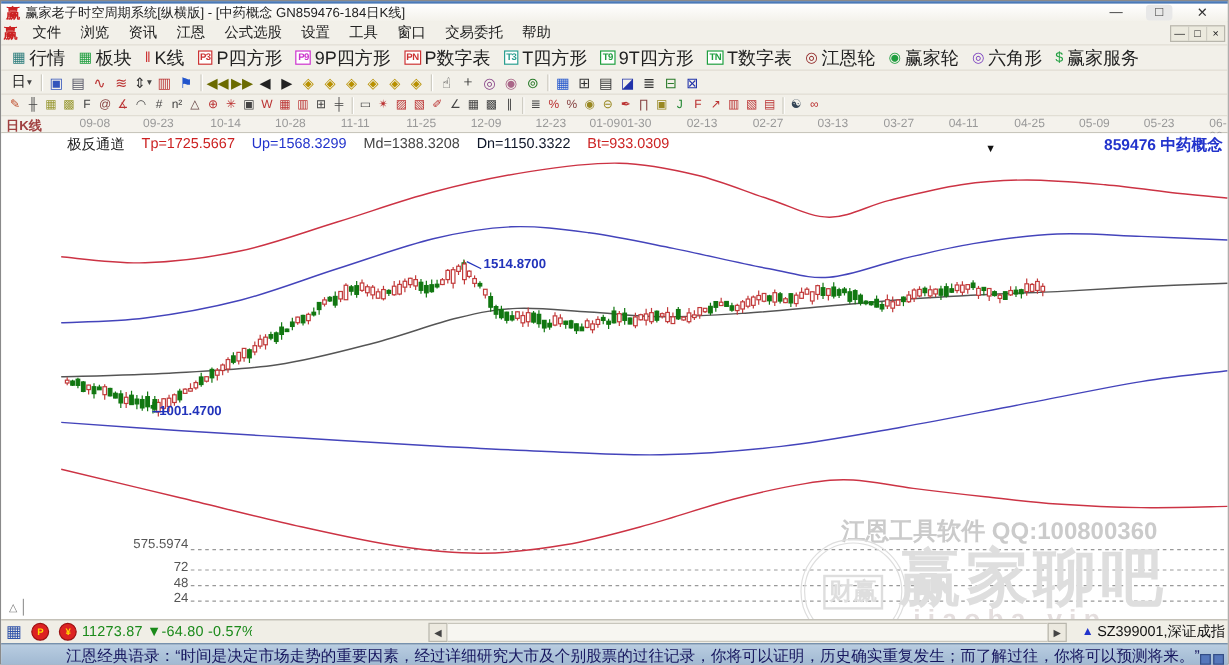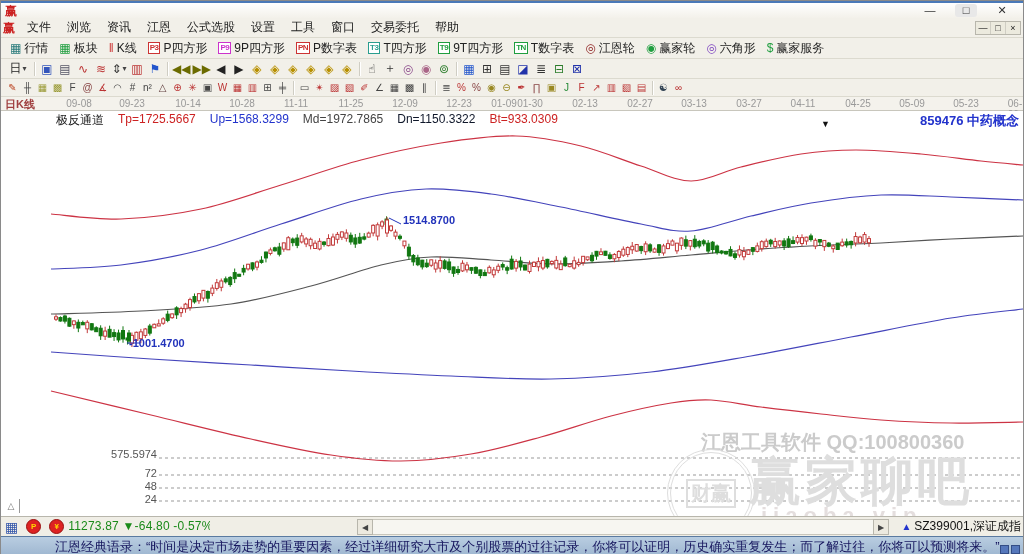--- a/index.html
+++ b/index.html
@@ -20,21 +20,21 @@
   .menu-item{padding:0 8px;font-size:12px;cursor:default;}
   .mdictrls{margin-left:auto;display:flex;border:1px solid #b8b6ac;background:#eceade;}
   .mdibtn{width:14px;height:12px;font-size:9px;line-height:12px;text-align:center;border-left:1px solid #cfcdc3;}
   .mdibtn:first-child{border-left:none;}
   
   .tbrow{display:flex;align-items:center;background:#f2f0e9;border-bottom:1px solid #dcdacf;box-sizing:border-box;}
   .tb1{height:21px;padding:0 4px;gap:1px;}
   .tb2{height:20px;padding:0 4px;}
   .tb3{height:18px;padding:0 4px;}
   .tb1-btn{display:inline-flex;align-items:center;gap:3px;padding:0 5px;height:18px;cursor:default;}
-  .tb1-label{font-size:12px;color:#222;white-space:nowrap;}
+  .tb1-label{font-size:15px;color:#222;white-space:nowrap;}
   .badge{display:inline-block;border:1px solid;font-size:8px;font-weight:bold;line-height:10px;
          padding:0 1px;background:#fff;letter-spacing:-0.5px;}
   .glyph{font-size:12px;line-height:1;}
   .tbtn{display:inline-flex;align-items:center;justify-content:center;min-width:16px;height:16px;
         font-size:12px;cursor:default;padding:0 1px;}
   .tb3 .tbtn{min-width:13px;height:14px;font-size:10px;}
   .sep{width:1px;height:14px;background:#cfcdc3;box-shadow:1px 0 0 #fff;margin:0 3px;flex:none;}
   .caret{font-size:8px;color:#444;margin-left:1px;}
   
   .daterow{height:13px;background:#f4f2ec;border-bottom:1px solid #c8c6bc;position:relative;}
@@ -76,20 +76,21 @@
   .grip{position:absolute;right:3px;bottom:3px;display:flex;gap:2px;}
   .grip i{width:7px;height:7px;background:#5577bb;border:1px solid #334d86;}
 </style>
 </head>
 <body>
 
 <div class="win">
 
   <div class="titlebar">
     <span class="applogo">赢</span>
+    <span class="title">赢家老子时空周期系统[纵横版] - [中药概念 GN859476-184日K线]</span>
     <span class="titlebtns">
       <span class="titlebtn">—</span>
       <span class="titlebtn restore">□</span>
       <span class="titlebtn">✕</span>
     </span>
   </div>
 
   <div class="menubar">
     <span class="applogo">赢</span>
     <span style="display:flex;justify-content:flex-end;">
@@ -800,21 +801,21 @@
     <div class="wm-sub">jiaoba.vip</div>
     <div class="wm-stamp">
         <span>财赢</span>
       </div>
 
     <div class="ind-header">
       <span style="color:#222;">极反通道</span>
       <span style="display:flex;gap:14px;">
           <span style="color: rgb(204, 34, 34);">Tp=1725.5667</span>
           <span style="color: rgb(34, 51, 204);">Up=1568.3299</span>
-          <span style="color: rgb(68, 68, 68);">Md=1972.7865</span>
+          <span style="color: rgb(68, 68, 68);">Md=1388.3208</span>
           <span style="color: #0f172a;">Dn=1150.3322</span>
           <span style="color: rgb(204, 34, 34);">Bt=933.0309</span>
         </span>
     </div>
 
     <div class="stock-label">
       <span>859476</span>
       <span>中药概念</span>
     </div>
 

